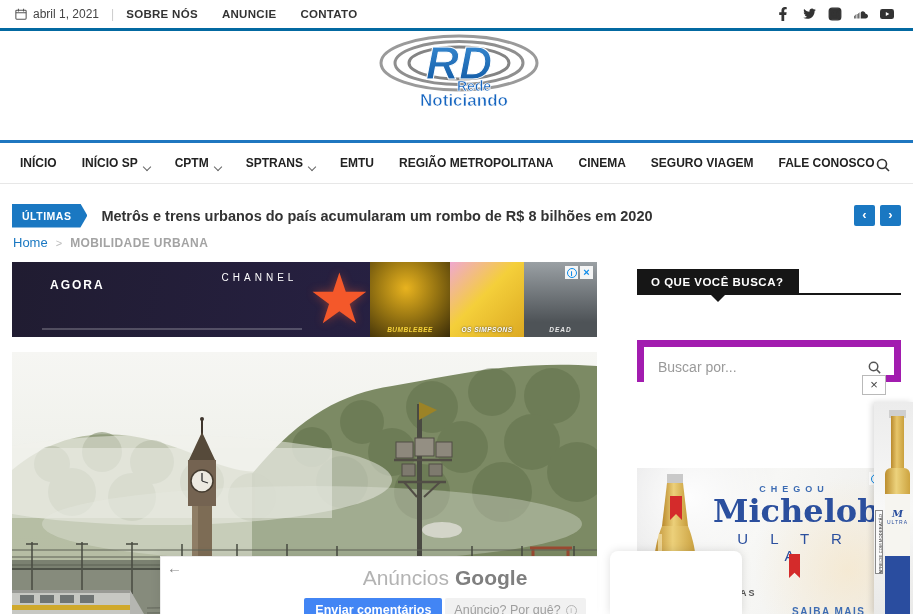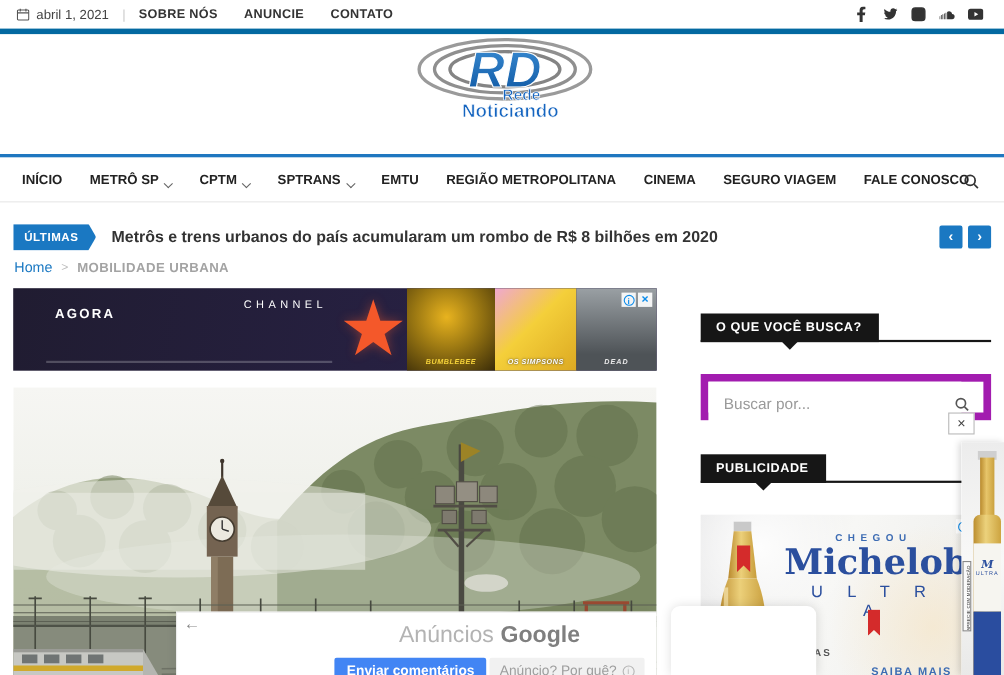--- a/index.html
+++ b/index.html
@@ -2,21 +2,21 @@
 <html><head>
 <meta charset="utf-8">
 <style>
   * { margin:0; padding:0; box-sizing:border-box; }
   html,body { width:913px; height:614px; overflow:hidden; background:#fff;
     font-family:"Liberation Sans", sans-serif; }
   #app { position:relative; width:913px; height:614px; background:#fff; overflow:hidden; }
 
   
   .topbar { position:absolute; top:0; left:0; right:0; height:31px;
-    border-bottom:5px solid #0369a1; display:flex; align-items:center; padding:0 15px; }
+    border-bottom:3px solid #0369a1; display:flex; align-items:center; padding:0 15px; }
   .tb-date { display:flex; align-items:center; gap:6px; font-size:12px; color:#444; }
   .tb-date svg { width:12px; height:12px; color:#555; }
   .tb-sep { color:#ccc; margin:0 12px; font-size:12px; }
   .tb-links { display:flex; gap:24px; }
   .tb-link { font-size:11.5px; font-weight:700; color:#333; letter-spacing:.3px; cursor:pointer; }
   .tb-social { margin-left:auto; display:flex; gap:12px; align-items:center; padding-right:4px; }
   .tb-social .sicon { width:14px; height:14px; color:#333; cursor:pointer; display:inline-flex; }
   .tb-social svg { width:100%; height:100%; fill:currentColor; }
 
   
@@ -239,21 +239,21 @@
       <text x="100" y="58" text-anchor="middle" font-family="Liberation Sans, sans-serif" font-size="14" font-weight="700" fill="#1565c0" stroke="#ffffff" stroke-width="0.6">Rede</text>
       <text x="90" y="73" text-anchor="middle" font-family="Liberation Sans, sans-serif" font-size="17" font-weight="700" fill="#1565c0" stroke="#ffffff" stroke-width="0.6">Noticiando</text>
     </svg>
   </div>
 
   <div class="nav">
     <span class="nav-item">
         <span>INÍCIO</span>
       </span>
     <span class="nav-item">
-        <span>METRÔ SP</span>
+        <span>INÍCIO SP</span>
         <span class="chev"></span>
       </span>
     <span class="nav-item">
         <span>CPTM</span>
         <span class="chev"></span>
       </span>
     <span class="nav-item">
         <span>SPTRANS</span>
         <span class="chev"></span>
       </span>
@@ -427,34 +427,31 @@
         <rect x="0" y="253" width="118" height="5" fill="#d0a92c"></rect>
         <path d="M118,238 L132,262 L118,262 Z" fill="#b5b6b1"></path>
       </g>
       <g stroke="#6e7266" stroke-width="1.5">
         <line x1="135" y1="256" x2="585" y2="250"></line>
           <line x1="135" y1="261" x2="585" y2="256"></line>
       </g>
     </svg>
   </div>
 
-  <div class="widget-head" style="top:285px;">
+  <div class="widget-head" style="top:269px;">
     <span class="wh-tab">O QUE VOCÊ BUSCA?</span>
   </div>
   <div class="searchbox">
     <input type="text" placeholder="Buscar por..." style="">
     <svg class="sb-icon" viewBox="0 0 16 16" fill="none" stroke="currentColor" stroke-width="1.6">
         <circle cx="7" cy="7" r="4.5"></circle>
         <path d="M10.5 10.5L14 14"></path>
       </svg>
   </div>
 
-  <div class="widget-head" style="top:413px;">
-    <span class="wh-tab">PUBLICIDADE</span>
-  </div>
 
   <div class="michelob">
     <div class="bottle-wrap">
       <svg viewBox="0 0 48 140" width="48" height="140">
         <defs>
           <linearGradient id="gold" x1="0" y1="0" x2="1" y2="0">
             <stop offset="0" stop-color="#b9882c"></stop>
               <stop offset="0.45" stop-color="#ecd07a"></stop>
             <stop offset="1" stop-color="#c79c3a"></stop>
           </linearGradient>

